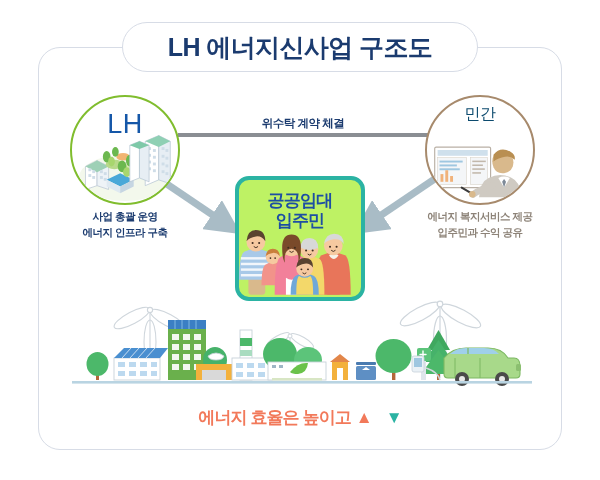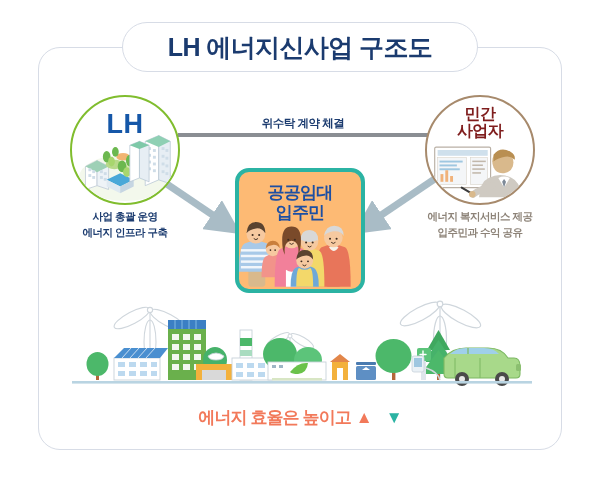--- a/index.html
+++ b/index.html
@@ -59,35 +59,35 @@
   }
   .circle-private{
     left:425px; top:95px;
     width:110px; height:110px;
     border:2.6px solid #a78a6c;
   }
   .circle-label{
     position:absolute;
     width:100%;
     text-align:center;
-    font-weight:bold;
+    font-weight:normal;
     line-height:1.05;
     z-index:3;
     pointer-events:none;
   }
   .lh-label{
     top:13px;
     font-size:27px;
     color:#1557a8;
     letter-spacing:0.5px;
   }
   .private-label{
     top:9px;
     font-size:16px;
-    color:#7f1d1d;
+    color:#0c4a6e;
     letter-spacing:-0.6px;
   }
   .circle-art{position:absolute;left:0;top:0;width:100%;height:100%;z-index:1;}
 
   
   .caption{
     position:absolute;
     text-align:center;
     font-size:10.5px;
     font-weight:bold;
@@ -121,25 +121,25 @@
   }
 
   
   .arrow-svg{position:absolute;z-index:3;}
   .arrow-left{ left:148px; top:168px; }
   .arrow-right{ left:356px; top:168px; }
 
   
   .center-box{
     position:absolute;
-    left:235px; top:168px;
+    left:235px; top:176px;
     width:130px; height:125px;
     border:4px solid #2bb3a3;
     border-radius:14px;
-    background:#fdba74;
+    background:#bef264;
     box-sizing:border-box;
     overflow:hidden;
     z-index:5;
   }
   .center-label{
     position:absolute;
     left:0; top:11px;
     width:100%;
     text-align:center;
     font-size:17px;
@@ -305,21 +305,20 @@
         <path d="M74 84 l6 10 l6 -10 q-6 -3 -12 0z" fill="#ffffff"></path>
         <path d="M78 88 l2 6 l2 -6 l-2 -3 z" fill="#7e8a98"></path>
 
         <path d="M68 92 q-12 3 -20 9" stroke="#cfcac2" stroke-width="7" stroke-linecap="round" fill="none"></path>
         <path d="M48 101 l-12 -7" stroke="#3b3b3b" stroke-width="2.2" stroke-linecap="round"></path>
         <circle cx="47" cy="101" r="3.4" fill="#d9b98c"></circle>
       </g>
     </svg>
     <div class="circle-label private-label">
       <div>민간</div>
-      <div>사업자</div>
     </div>
   </div>
   <div class="caption caption-right">
     <div>에너지 복지서비스 제공</div>
     <div>입주민과 수익 공유</div>
   </div>
 
   <svg class="arrow-svg arrow-left" width="90" height="66" viewBox="0 0 90 66">
     <defs>
       <marker id="ahL" markerWidth="5" markerHeight="5" refX="2.4" refY="2.5" orient="auto">

